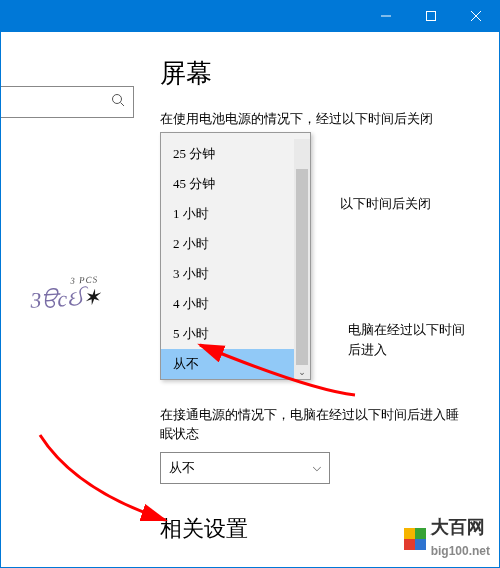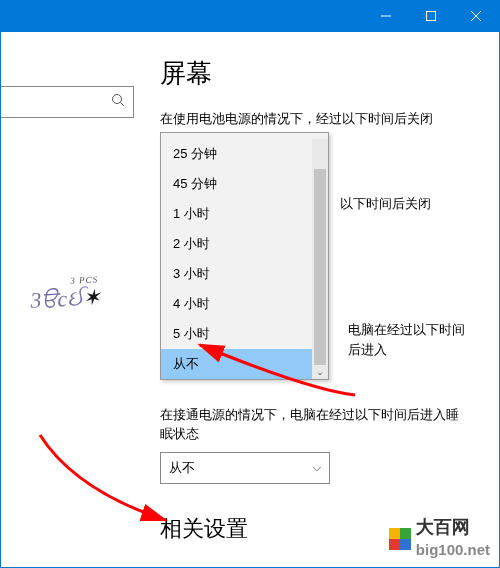--- a/index.html
+++ b/index.html
@@ -55,20 +55,21 @@
     padding-right: 8px;
     margin-right: 6px;
     color: #555;
   }
   .right-pane {
     flex: 1;
     padding-top: 24px;
     padding-left: 20px;
     padding-right: 30px;
     position: relative;
+    font-family: Liberation Serif, serif;
   }
   .page-title {
     font-size: 26px;
     font-weight: 300;
     margin-bottom: 18px;
   }
   .caption {
     font-size: 13px;
     margin-bottom: 8px;
     line-height: 1.5;
@@ -82,21 +83,21 @@
     justify-content: space-between;
     padding: 0 8px;
     font-size: 13px;
     margin-bottom: 26px;
     background: #fff;
   }
   .dropdown-list {
     position: absolute;
     top: 100px;
     left: 20px;
-    width: 169px;
+    width: 151px;
     background: #f2f2f2;
     border: 1px solid #999;
     box-shadow: 2px 2px 4px rgba(0,0,0,0.2);
     z-index: 20;
   }
   .dd-item {
     padding: 6px 12px;
     font-size: 13px;
     text-align: left;
   }
@@ -168,21 +169,21 @@
     bottom: 8px;
     font-size: 18px;
     font-weight: 600;
     color: #333;
     display: flex;
     align-items: center;
     z-index: 30;
   }
   .watermark-brand .sq { width: 11px; height: 11px; margin: 1px; display: inline-block; }
   .watermark-brand .grid { display: inline-grid; grid-template-columns: 11px 11px; grid-template-rows: 11px 11px; margin-right: 6px; }
-  .watermark-brand .txt2 { font-size: 15px; color: #888; }
+  .watermark-brand .txt2 { font-size: 12px; color: #888; }
   
   .arrow-svg { position: absolute; z-index: 25; pointer-events: none; }
   
   .chev { font-size: 11px; color: #555; }
 </style>
 </head>
 <body>
 
 <div class="titlebar">
   <div class="win-btn">

